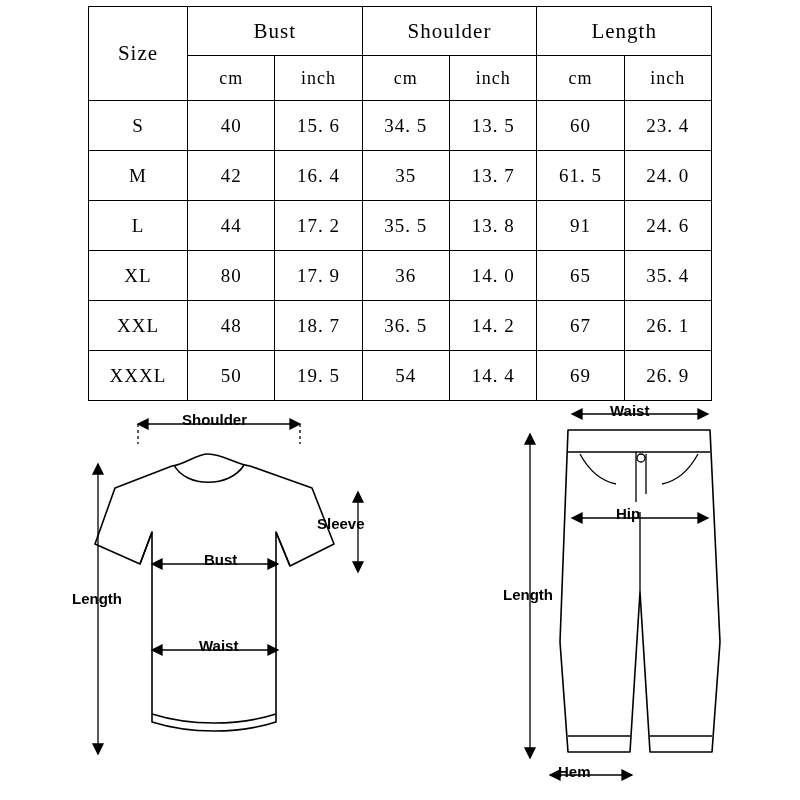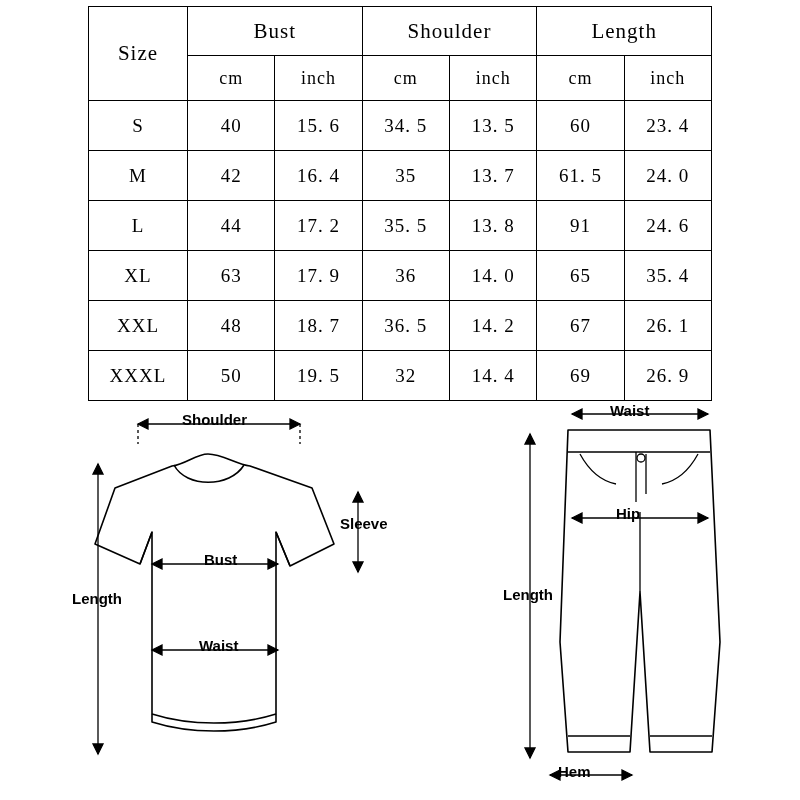--- a/index.html
+++ b/index.html
@@ -122,41 +122,41 @@
           <td>L</td>
           <td>44</td>
           <td>17. 2</td>
           <td>35. 5</td>
           <td>13. 8</td>
           <td>91</td>
           <td>24. 6</td>
         </tr>
         <tr class="body-row">
           <td>XL</td>
-          <td>63</td>
+          <td>80</td>
           <td>17. 9</td>
           <td>36</td>
           <td>14. 0</td>
           <td>65</td>
           <td>35. 4</td>
         </tr>
         <tr class="body-row">
           <td>XXL</td>
           <td>48</td>
           <td>18. 7</td>
           <td>36. 5</td>
           <td>14. 2</td>
           <td>67</td>
           <td>26. 1</td>
         </tr>
         <tr class="body-row">
           <td>XXXL</td>
           <td>50</td>
           <td>19. 5</td>
-          <td>32</td>
+          <td>54</td>
           <td>14. 4</td>
           <td>69</td>
           <td>26. 9</td>
         </tr>
       </tbody>
     </table>
   </div>
 
   <div class="diagrams">
 
@@ -206,21 +206,21 @@
         <polygon points="98,72 93,82 103,82"></polygon>
         <polygon points="98,362 93,352 103,352"></polygon>
 
         <line x1="358" y1="100" x2="358" y2="180"></line>
         <polygon points="358,100 353,110 363,110"></polygon>
         <polygon points="358,180 353,170 363,170"></polygon>
       </g>
     </svg>
 
     <div class="diagram-label" style="left:182px; top:19px;">Shoulder</div>
-    <div class="diagram-label" style="left:340px; top:123px;">Sleeve</div>
+    <div class="diagram-label" style="left:317px; top:123px;">Sleeve</div>
     <div class="diagram-label" style="left:204px; top:159px;">Bust</div>
     <div class="diagram-label" style="left:199px; top:245px;">Waist</div>
     <div class="diagram-label" style="left:72px; top:198px;">Length</div>
 
     <svg width="380" height="408" viewBox="0 0 380 408" style="position:absolute;left:420px;top:0;">
       <g fill="#ffffff" stroke="#000000" stroke-width="1.6" stroke-linejoin="round">
 
         <path d="M148 38
                  L 290 38
                  L 300 250

